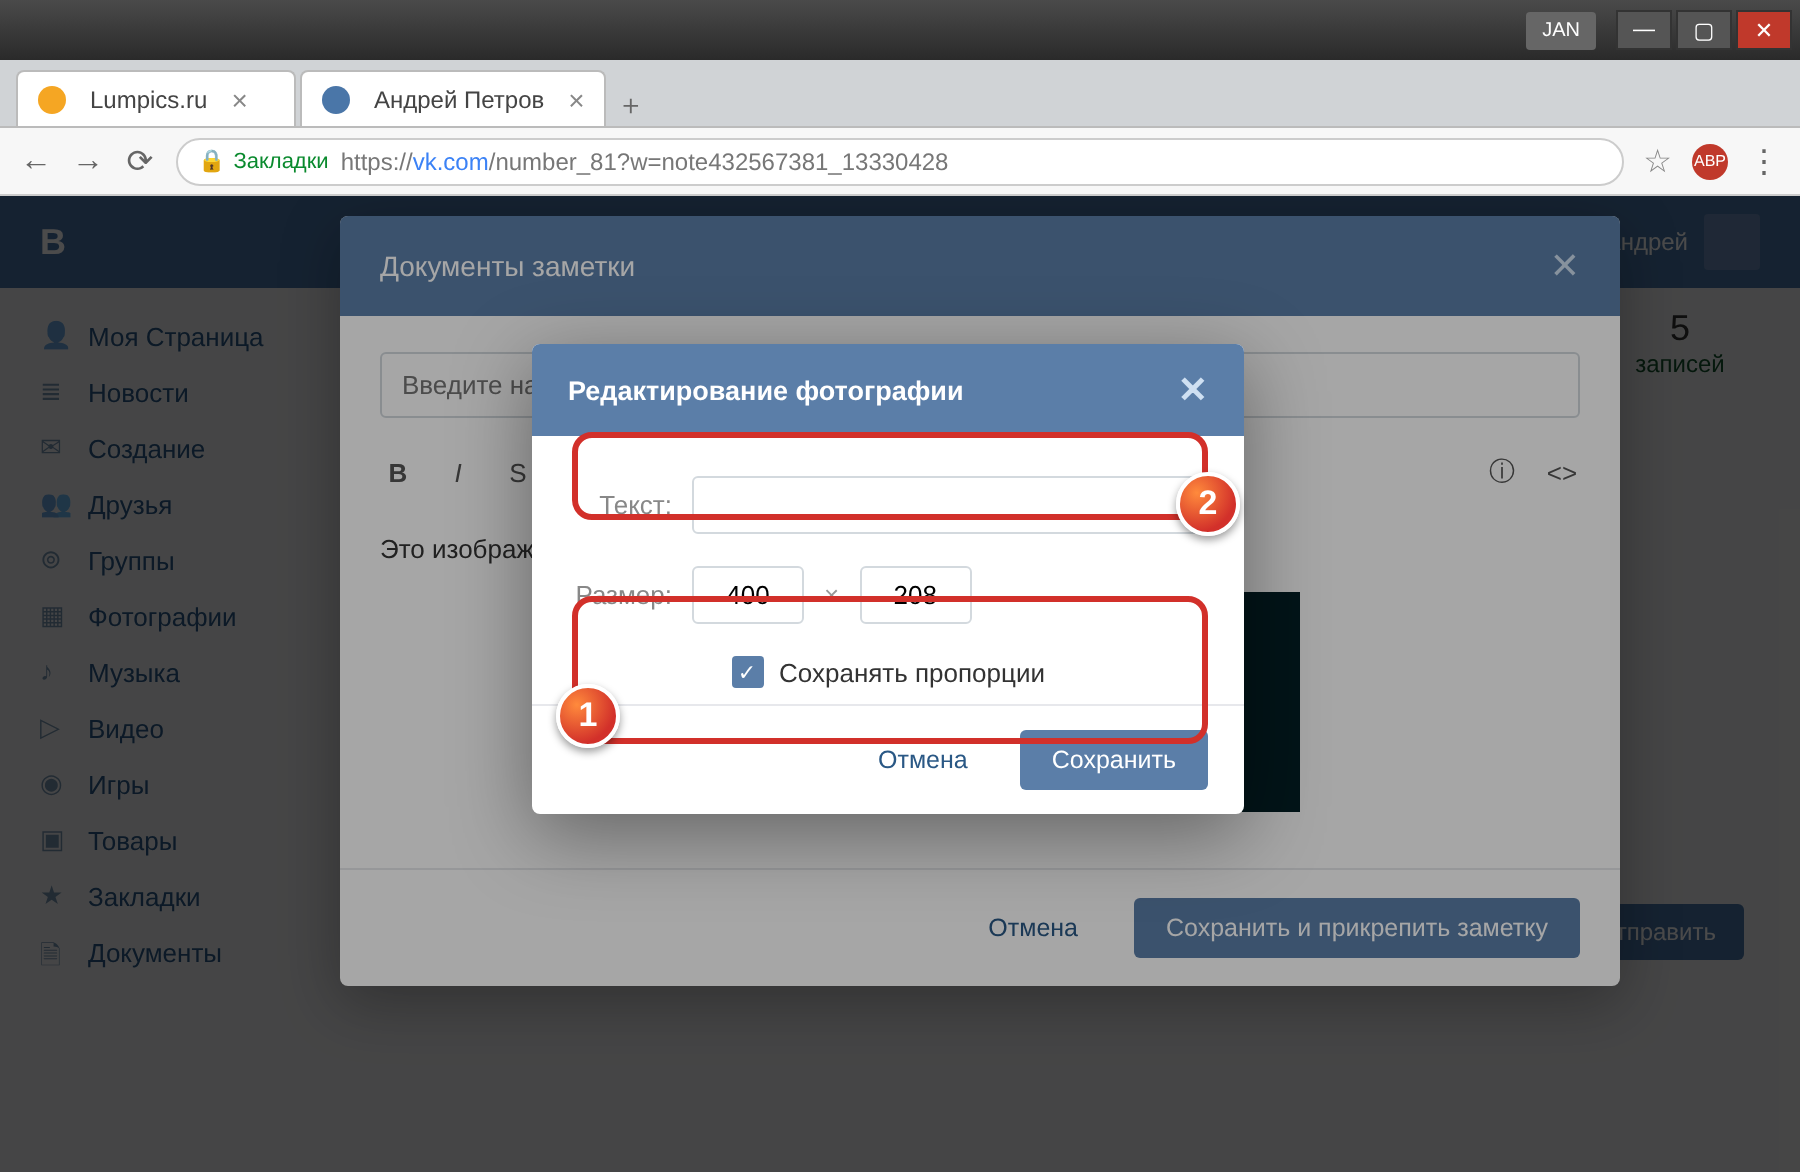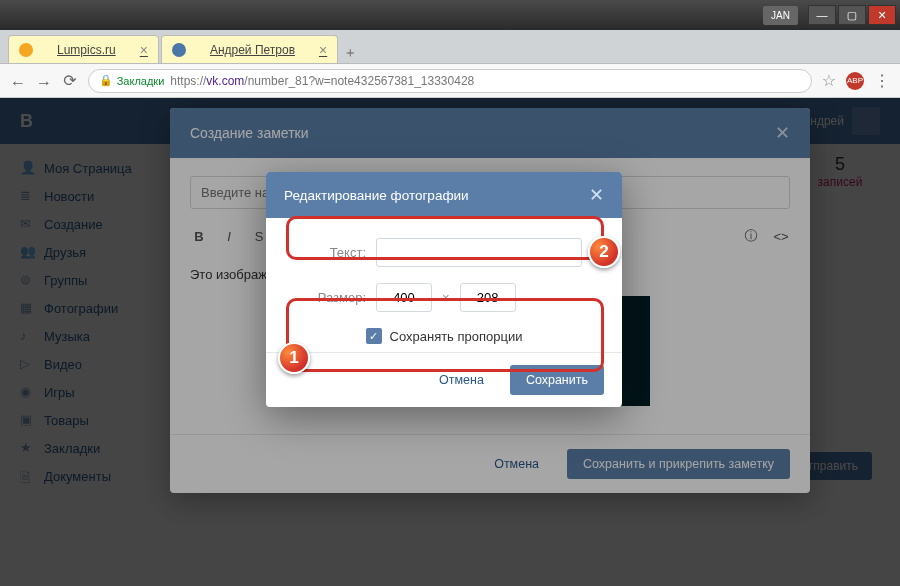--- a/index.html
+++ b/index.html
@@ -6,21 +6,21 @@
 body { background: #e8e8e8; width: 900px; height: 586px; overflow: hidden; position: relative; }
 
 
 .wintitle { height: 30px; background: linear-gradient(#4a4a4a,#2a2a2a); display: flex; align-items: center; justify-content: flex-end; padding: 0 4px; gap: 2px; }
 .wintitle .tag { background: #666; color: #fff; font-size: 10px; padding: 4px 8px; border-radius: 2px; margin-right: 8px; }
 .winbtn { width: 28px; height: 20px; background: #555; color: #fff; font-size: 11px; display: flex; align-items: center; justify-content: center; border: 1px solid #333; }
 .winbtn.close { background: #c0392b; }
 
 
 .tabstrip { height: 34px; background: #d0d3d6; display: flex; align-items: flex-end; padding: 0 8px; gap: 0; border-bottom: 1px solid #bbb; }
-.tab { height: 28px; background: #fef9c3; border: 1px solid #bbb; border-bottom: none; border-radius: 4px 4px 0 0; display: flex; align-items: center; padding: 0 10px; font-size: 12px; color: #444; gap: 24px; min-width: 140px; margin-right: 2px; text-decoration: underline; }
+.tab { height: 28px; background: #ffffff; border: 1px solid #bbb; border-bottom: none; border-radius: 4px 4px 0 0; display: flex; align-items: center; padding: 0 10px; font-size: 12px; color: #444; gap: 12px; min-width: 140px; margin-right: 2px; }
 .tab .favicon { width: 14px; height: 14px; border-radius: 50%; }
 .tab .tabclose { color: #888; font-size: 14px; }
 .newtab { width: 20px; height: 20px; color: #666; font-size: 14px; display: flex; align-items: center; justify-content: center; }
 
 
 .addrbar { height: 34px; background: #f7f7f7; border-bottom: 1px solid #ccc; display: flex; align-items: center; padding: 0 10px; gap: 10px; }
 .navicon { width: 16px; height: 16px; color: #666; display: flex; align-items: center; justify-content: center; }
 .urlbox { flex: 1; height: 24px; border: 1px solid #ccc; border-radius: 12px; display: flex; align-items: center; padding: 0 10px; font-size: 12px; background: #fff; }
 .lock { color: #0a8a2e; font-size: 11px; display: flex; align-items: center; gap: 4px; }
 .urltext { color: #555; margin-left: 6px; }
@@ -62,23 +62,23 @@
 .btn-link { background: transparent; color: #2a5885; }
 
 
 .send-btn { position: absolute; right: 28px; bottom: 106px; background: #4a76a8; color:#fff; font-size:12px; padding:7px 14px; border-radius:3px; }
 
 
 .dim2 { position: absolute; inset: 0; background: rgba(0,0,0,0.35); }
 
 
 .photo-dialog { position: absolute; top: 74px; left: 266px; width: 356px; background: #fff; border-radius: 4px; box-shadow: 0 10px 40px rgba(0,0,0,0.4); }
-.pd-head { background: #5b7ea8; color: #fff; padding: 14px 18px; font-size: 13.5px; display: flex; justify-content: space-between; align-items: center; border-radius: 4px 4px 0 0; }
+.pd-head { background: #5b7ea8; color: #fff; padding: 14px 18px; font-size: 13.5px; display: flex; justify-content: space-between; align-items: center; border-radius: 4px 4px 0 0; font-weight: bold; }
 .pd-close { color: #cfe0f2; cursor: pointer; font-size: 18px; line-height: 1; }
-.pd-body { padding: 20px 40px 8px; }
+.pd-body { padding: 20px 10px 8px; }
 .pd-row { display: flex; align-items: center; gap: 10px; margin-bottom: 16px; font-size: 13px; }
 .pd-label { width: 60px; color: #888; text-align: right; }
 .pd-input { flex: 1; border: 1px solid #d3d9de; border-radius: 3px; padding: 6px 8px; font-size: 13px; }
 .pd-num { width: 56px; border: 1px solid #d3d9de; border-radius: 3px; padding: 6px 8px; font-size: 13px; text-align: center; }
 .pd-x { color: #999; }
 .pd-check { display: flex; align-items: center; gap: 8px; font-size: 13px; color: #333; justify-content: center; }
 .chk { width: 16px; height: 16px; background: #5b7ea8; border-radius: 2px; color: #fff; font-size: 11px; display: flex; align-items: center; justify-content: center; }
 .pd-footer { border-top: 1px solid #e7e8ec; padding: 12px 18px; display: flex; justify-content: flex-end; gap: 10px; }
 
 
@@ -111,21 +111,21 @@
   <div class="newtab">＋</div>
 </div>
 
 <div class="addrbar">
   <div class="navicon">←</div>
   <div class="navicon">→</div>
   <div class="navicon">⟳</div>
   <div class="urlbox">
     <span class="lock">🔒 <span>Закладки</span></span>
     <span class="urltext">
-      <span style="color:#777">https://</span><span style="color:#4c1d95">vk.com</span><span style="color:#777">/number_81?w=note432567381_13330428</span>
+      <span style="color:#777">https://</span><span style="color:#3b82f6">vk.com</span><span style="color:#777">/number_81?w=note432567381_13330428</span>
     </span>
   </div>
   <span style="color:#888">☆</span>
   <div class="exticon">ABP</div>
   <span style="color:#666">⋮</span>
 </div>
 
 <div class="viewport">
 
   <div class="vkheader">
@@ -183,31 +183,31 @@
           <span>Закладки</span>
         </div>
       <div class="sbitem">
           <span class="sbicon">🗎</span>
           <span>Документы</span>
         </div>
     </div>
     <div class="maincol"></div>
     <div class="rightcol">
       <div style="font-size:18px;color:#333">5</div>
-      <div style="color:#be185d">записей</div>
+      <div style="color:#14532d">записей</div>
     </div>
   </div>
 
   <div class="send-btn">Отправить</div>
 
   <div class="dim"></div>
 
   <div class="note-modal">
     <div class="note-head">
-      <span>Создание заметки</span>
+      <span>Документы заметки</span>
       <span class="closex">✕</span>
     </div>
     <div class="note-body">
       <input class="note-title-input" placeholder="Введите название заметки" style="">
       <div class="editor-toolbar">
         <span class="ticon" style="font-weight:bold">B</span>
         <span class="ticon" style="font-style:italic">I</span>
         <span class="ticon">S</span>
         <span class="ticon">H</span>
         <span class="ticon">🔗</span>

